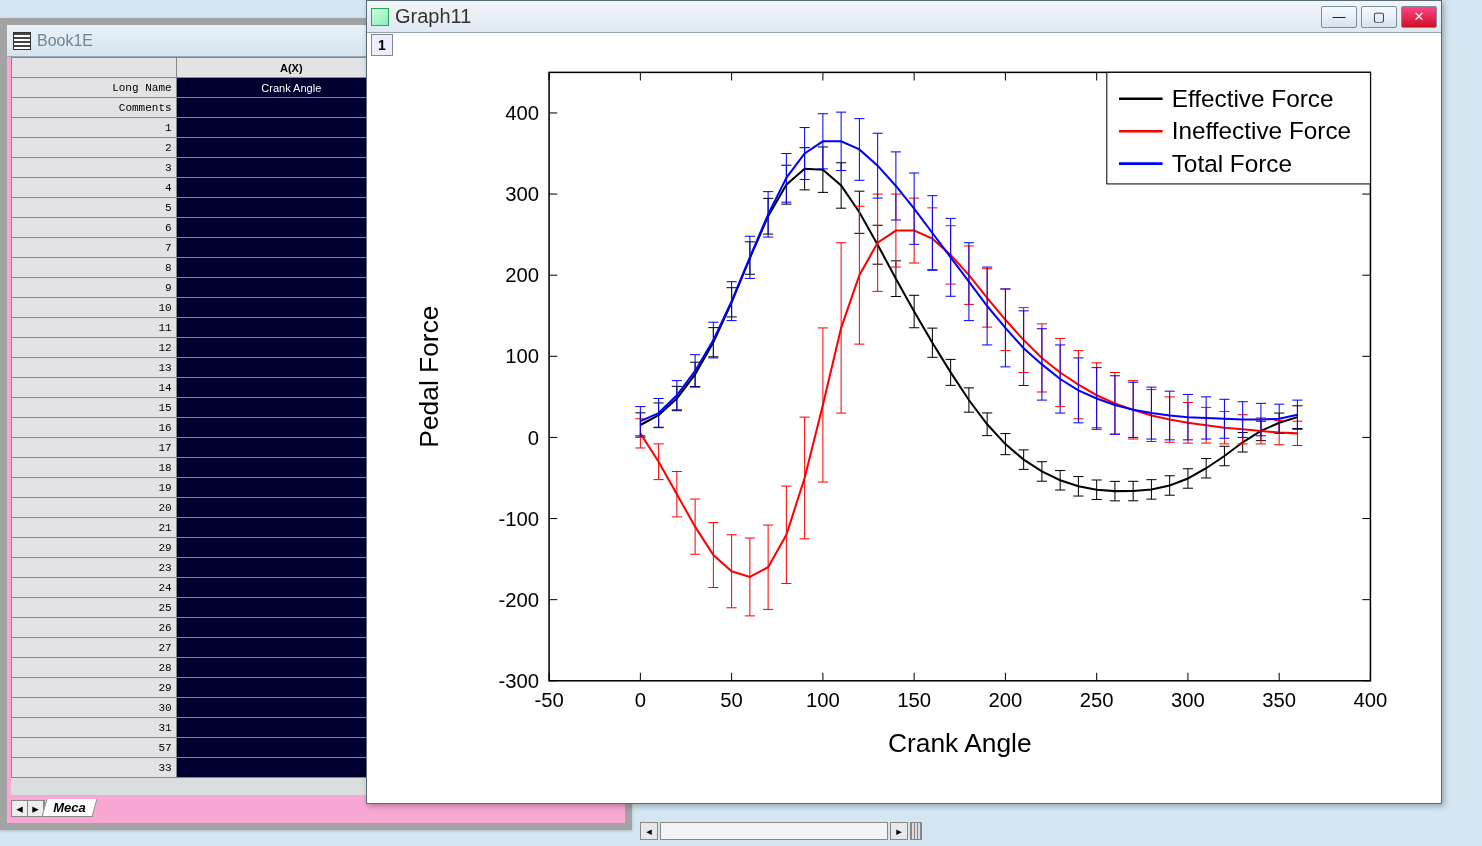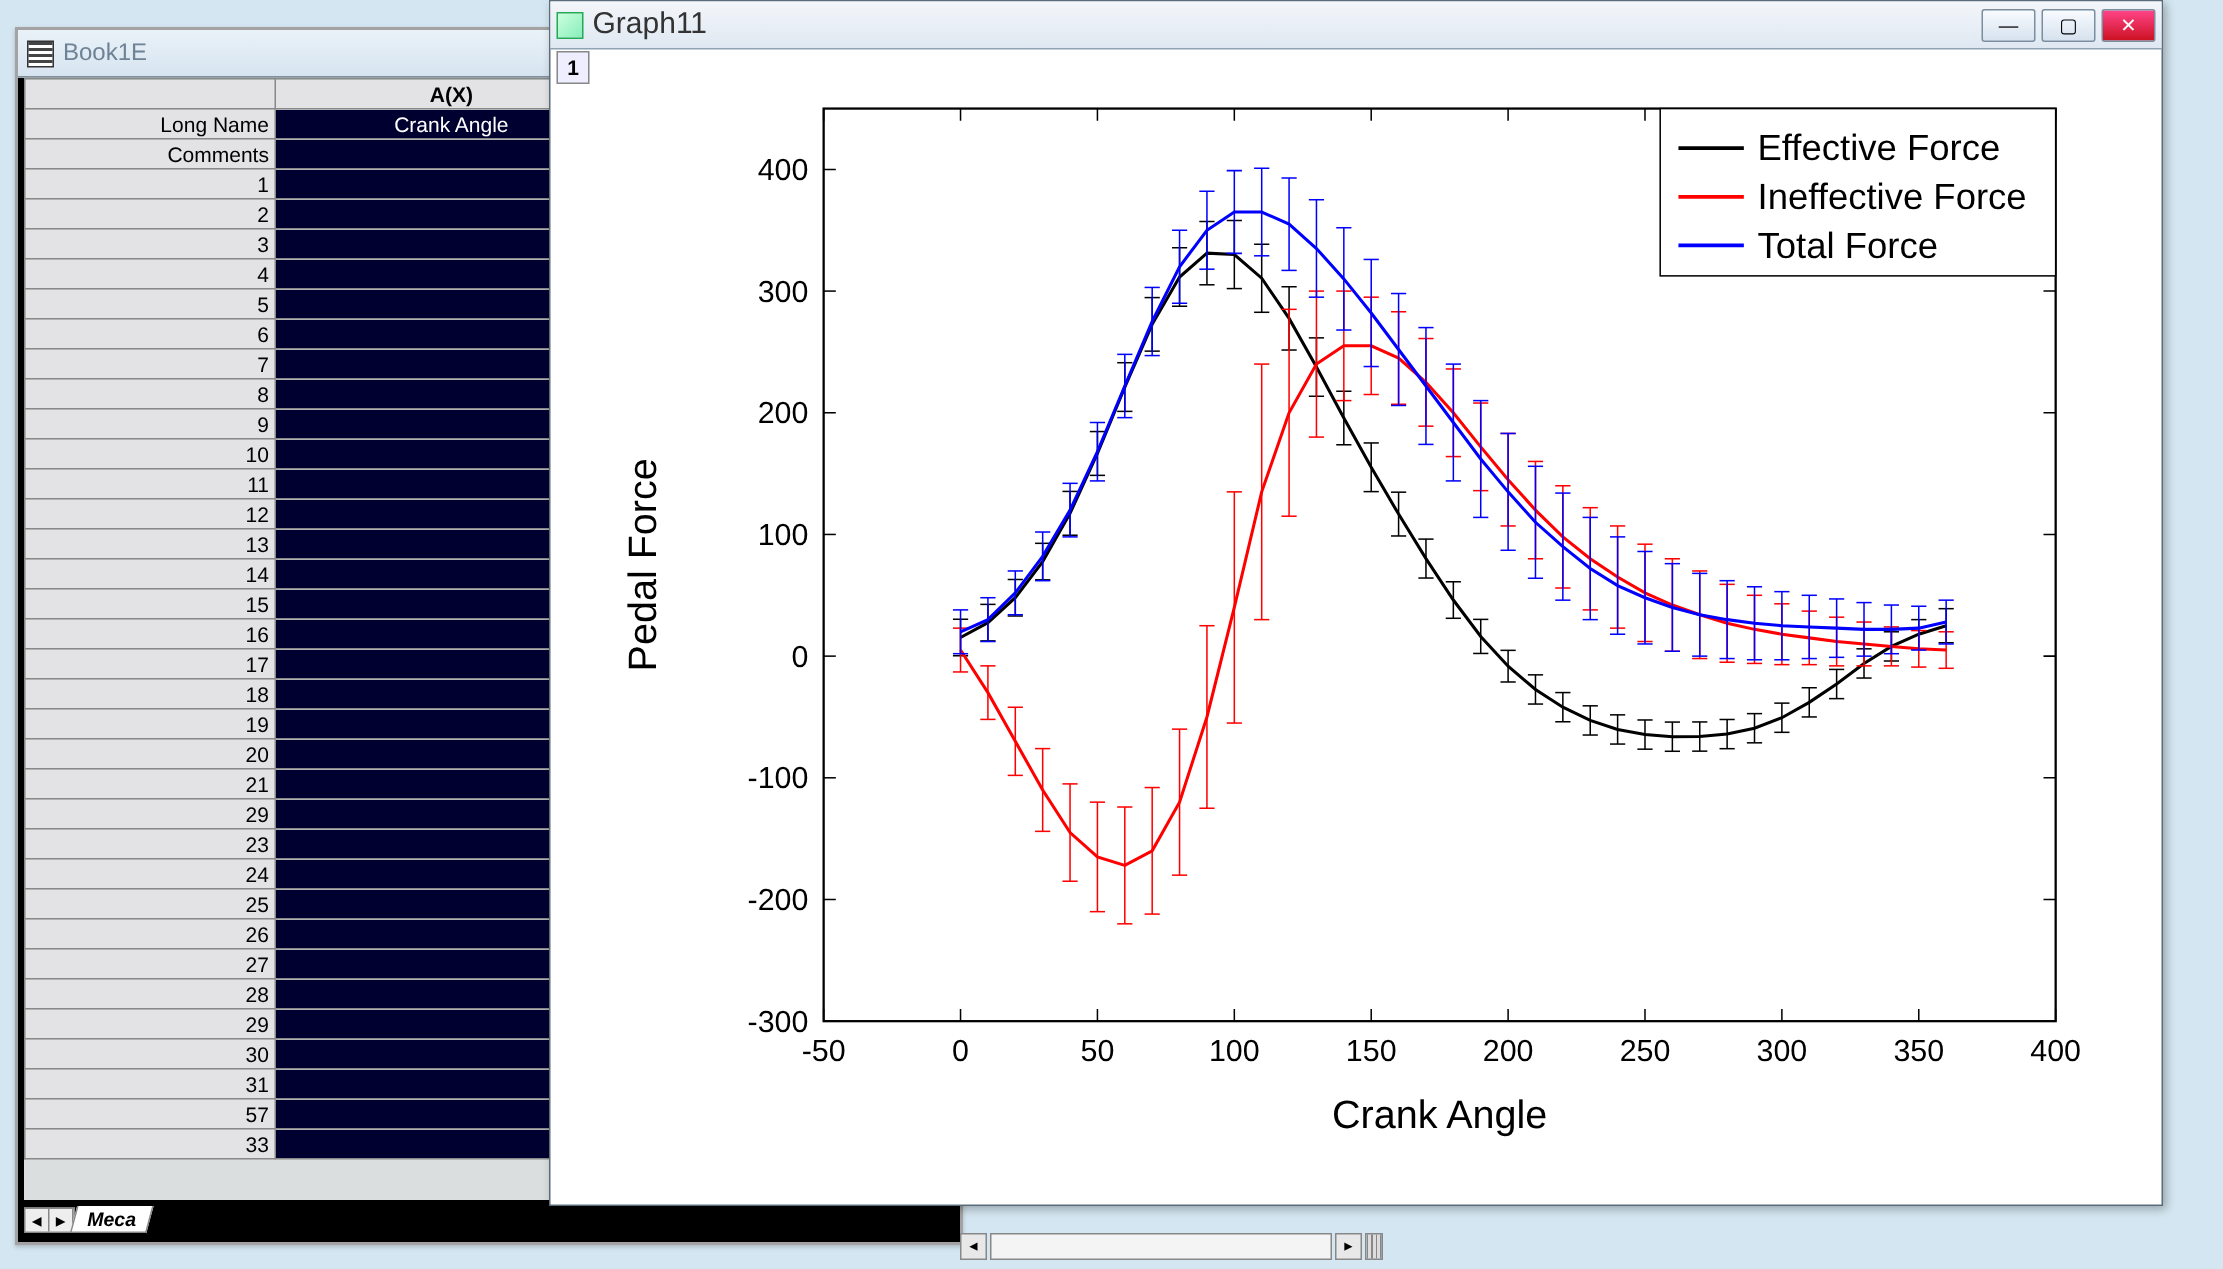--- a/index.html
+++ b/index.html
@@ -8,26 +8,26 @@
     font-size: 12px;
     background: #d4e6f1;
     width: 1482px;
     height: 846px;
     position: relative;
     overflow: hidden;
   }
   
   .book-window {
     position: absolute;
-    left: 10px;
+    left: 0;
     top: 18px;
     width: 632px;
     height: 812px;
-    border: 2px solid #a3a3a3;
-    background: #000000;
+    border: 7px solid #a3a3a3;
+    background: #f9a8d4;
     box-shadow: 0 1px 3px rgba(0,0,0,.2);
   }
   .titlebar {
     height: 32px;
     background: linear-gradient(#eaf2f8, #d6e4f0);
     border-bottom: 1px solid #99a7b3;
     display: flex;
     align-items: center;
     padding: 0 6px;
     color: #6f8296;
@@ -40,21 +40,21 @@
     border:1px solid #333;
   }
   .book-body {
     position: absolute;
     top: 32px; left:4px; right:4px; bottom:28px;
     overflow: hidden;
     background: #dadedf;
   }
   table.sheet {
     border-collapse: collapse;
-    font-size: 14px;
+    font-size: 11px;
     width: 100%;
     table-layout: fixed;
   }
   table.sheet th, table.sheet td {
     border: 1px solid #888;
     padding: 1px 4px;
     height: 20px;
     overflow: hidden;
     white-space: nowrap;
   }
@@ -64,21 +64,21 @@
     text-align: center;
   }
   .rowhdr {
     background: #e3e3e5;
     text-align: right;
     padding-right: 6px;
     width: 100px;
   }
   .colcorner { background:#e3e3e5;}
   .dark td { background: #000030; color: #fff; }
-  .dark td.rowhdr { background:#e3e3e5; color:#000; }
+  .dark td.rowhdr { background:#e3e3e5; color:#000;font-family:Liberation Mono, monospace; }
   .dark td.val { text-align: right; }
   .labelrow td.val { text-align:center; color:#fff; background:#000030;}
   .sheet-tabs {
     position:absolute; left:4px; bottom:4px; height:22px;
     display:flex; align-items:center; gap:0;
     font-size:13px;
   }
   .tabs-nav {
     display:flex; border:1px solid #888; background:#eee;
   }

